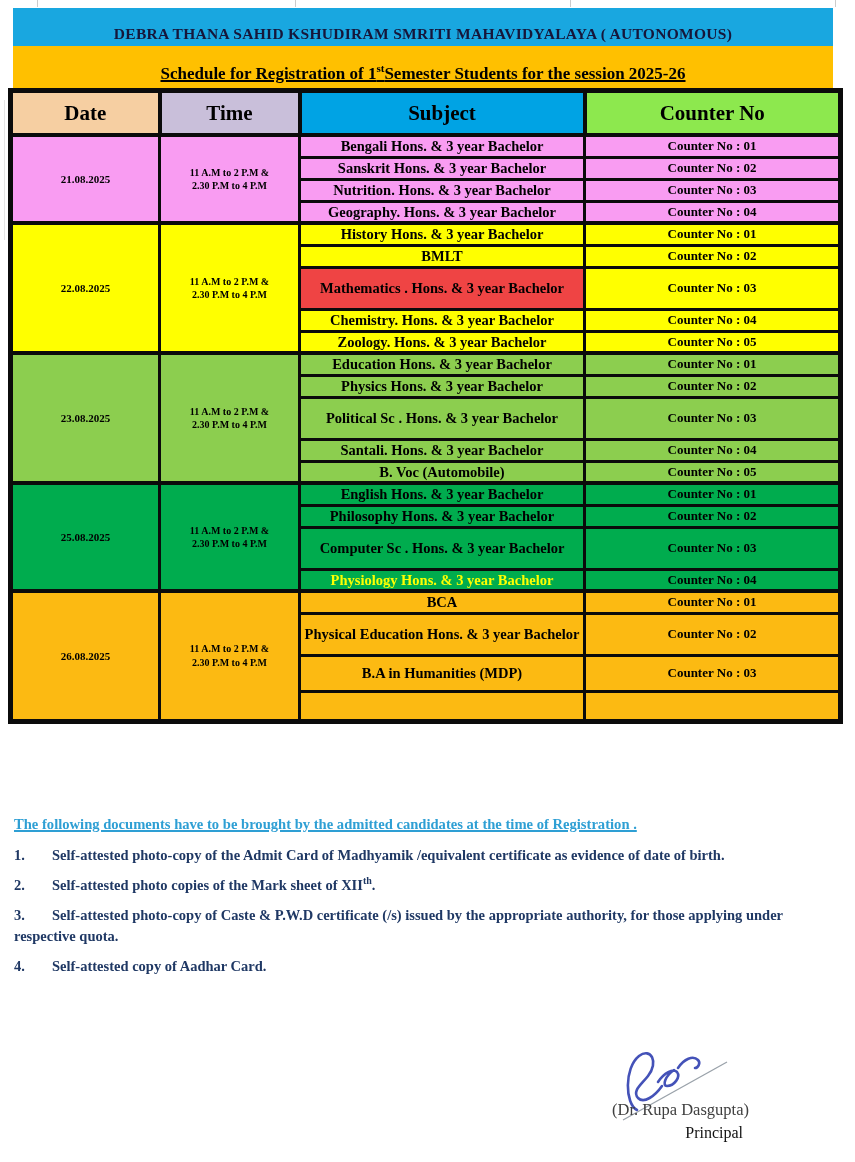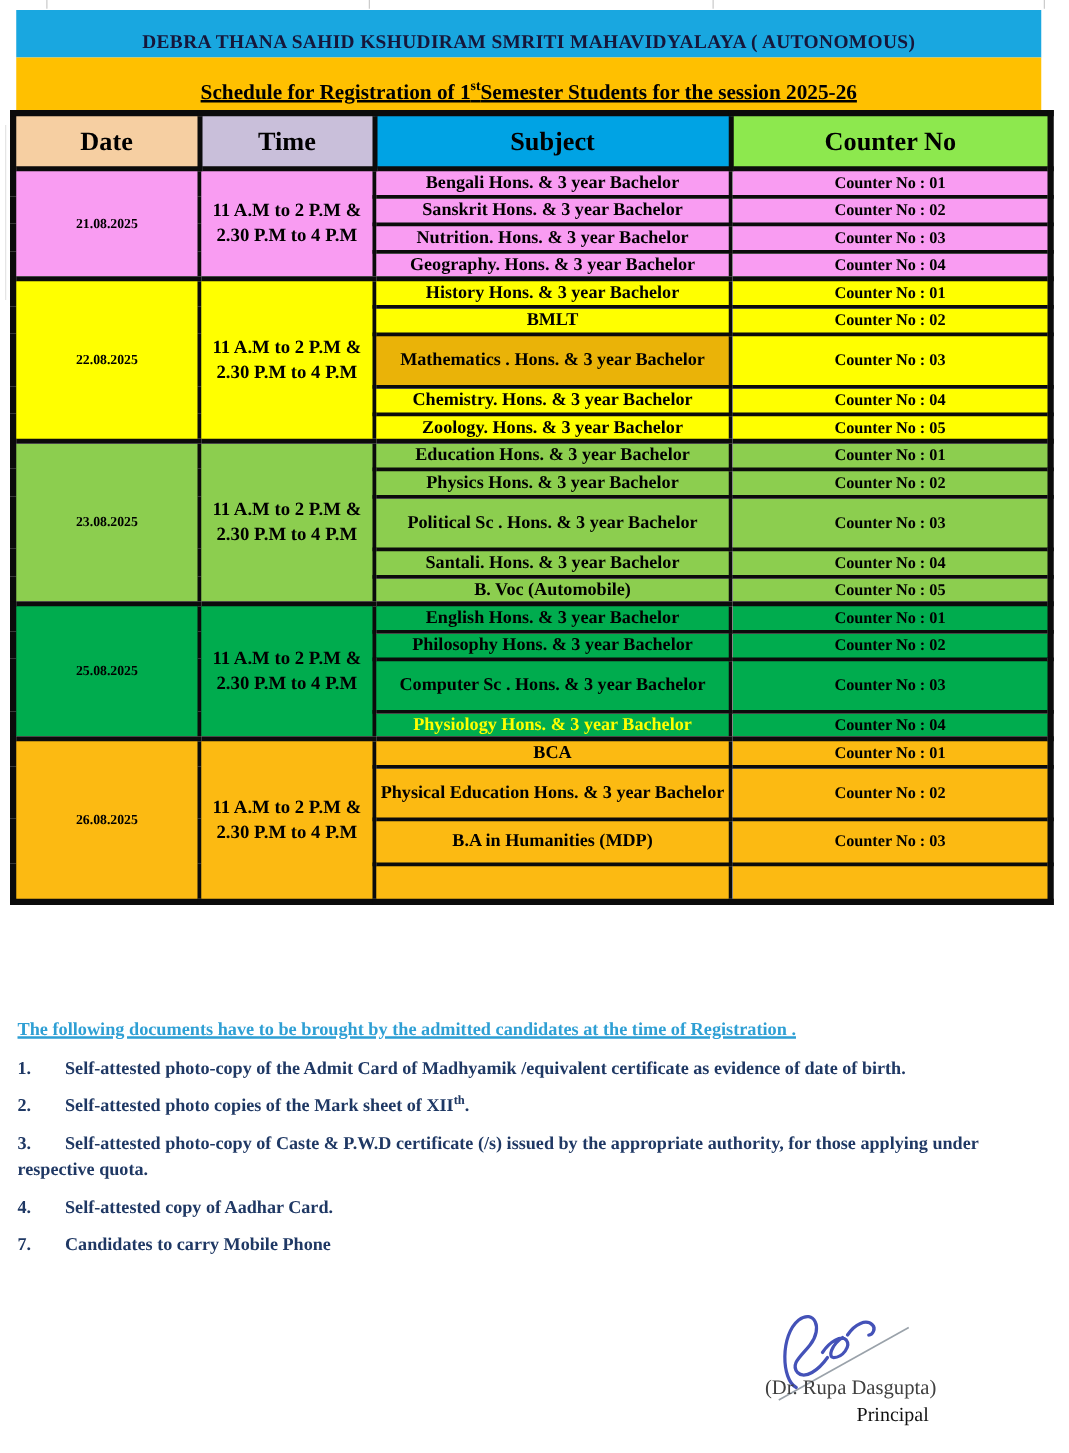--- a/index.html
+++ b/index.html
@@ -40,21 +40,21 @@
     text-align:center;vertical-align:middle;
   }
   table.sched td{
     border:3px solid #0b0b0b;
     font-weight:bold;color:#000;
     text-align:center;vertical-align:middle;
     padding:0 3px;overflow:hidden;
   }
   tr.group-start td{border-top:4px solid #0b0b0b;}
   td.date-cell{font-size:11px;}
-  td.time-cell{font-size:15px;white-space:pre-line;line-height:1.35;}
+  td.time-cell{font-size:10px;white-space:pre-line;line-height:1.35;}
   td.subject-cell{font-size:14.5px;line-height:1.25;}
   td.counter-cell{font-size:13px;}
   tr.sz-normal{height:22px;}
   tr.sz-tall{height:42px;}
   tr.sz-mid{height:36px;}
   tr.sz-blank{height:30px;}
   
   .docs{
     position:absolute;left:14px;top:816px;width:827px;
     font-weight:bold;font-size:14.5px;color:#1F3864;
@@ -135,21 +135,21 @@
         <td class="time-cell" rowspan="5" style="background: rgb(255, 255, 0);">11 A.M to 2 P.M &amp;
 2.30 P.M to 4 P.M</td>
         <td class="subject-cell" style="background: rgb(255, 255, 0);">History Hons. &amp; 3 year Bachelor</td>
         <td class="counter-cell" style="background: rgb(255, 255, 0);">Counter No : 01</td>
       </tr>
       <tr class="sz-normal">
         <td class="subject-cell" style="background: rgb(255, 255, 0);">BMLT</td>
         <td class="counter-cell" style="background: rgb(255, 255, 0);">Counter No : 02</td>
       </tr>
       <tr class="sz-tall">
-        <td class="subject-cell" style="background: #eab308;">Mathematics . Hons. &amp; 3 year Bachelor</td>
+        <td class="subject-cell" style="background: #ef4444;">Mathematics . Hons. &amp; 3 year Bachelor</td>
         <td class="counter-cell" style="background: rgb(255, 255, 0);">Counter No : 03</td>
       </tr>
       <tr class="sz-normal">
         <td class="subject-cell" style="background: rgb(255, 255, 0);">Chemistry. Hons. &amp; 3 year Bachelor</td>
         <td class="counter-cell" style="background: rgb(255, 255, 0);">Counter No : 04</td>
       </tr>
       <tr class="sz-normal">
         <td class="subject-cell" style="background: rgb(255, 255, 0); margin-top: 36px;">Zoology. Hons. &amp; 3 year Bachelor</td>
         <td class="counter-cell" style="background: rgb(255, 255, 0);">Counter No : 05</td>
       </tr>
@@ -217,21 +217,20 @@
     </tbody>
 </table>
 
 <div class="docs">
   <div class="doc-heading">The following documents have to be brought by the admitted candidates at the time of Registration .</div>
   <div id="doc-list">
       <div class="doc-item"><span class="num">1.</span><span>Self-attested photo-copy of the Admit Card of Madhyamik /equivalent certificate as  evidence of date of birth.</span></div>
       <div class="doc-item"><span class="num">2.</span><span>Self-attested photo copies of the Mark sheet of XII<sup>th</sup>.</span></div>
       <div class="doc-item"><span class="num">3.</span><span>Self-attested photo-copy of Caste &amp; P.W.D certificate (/s) issued by the appropriate authority, for those applying under respective quota.</span></div>
       <div class="doc-item"><span class="num">4.</span><span>Self-attested copy of Aadhar Card.</span></div>
-      <div class="doc-item"><span class="num">7.</span><span>Candidates to carry  Mobile  Phone</span></div>
     </div>
 </div>
 
 <svg class="sig-svg" width="120" height="78" viewBox="0 0 120 78">
   <path id="sig-path" d="M22 64 C 10 58, 9 22, 24 10 C 36 1, 44 16, 33 30 C 26 39, 17 45, 23 52 C 29 58, 40 50, 47 40 M 43 36 C 49 27, 58 22, 62 26 C 66 31, 59 40, 52 40 C 47 40, 50 30, 59 24 M 63 22 C 69 13, 78 9, 83 14 C 86 17, 83 22, 80 22" fill="none" stroke="#4452B8" stroke-width="2.6" stroke-linecap="round"></path>
   <line x1="8" y1="74" x2="112" y2="16" stroke="#9aa2aa" stroke-width="1.3"></line>
 </svg>
 <div class="sig-name">(Dr. Rupa Dasgupta)</div>
 <div class="sig-role">Principal</div>
 

